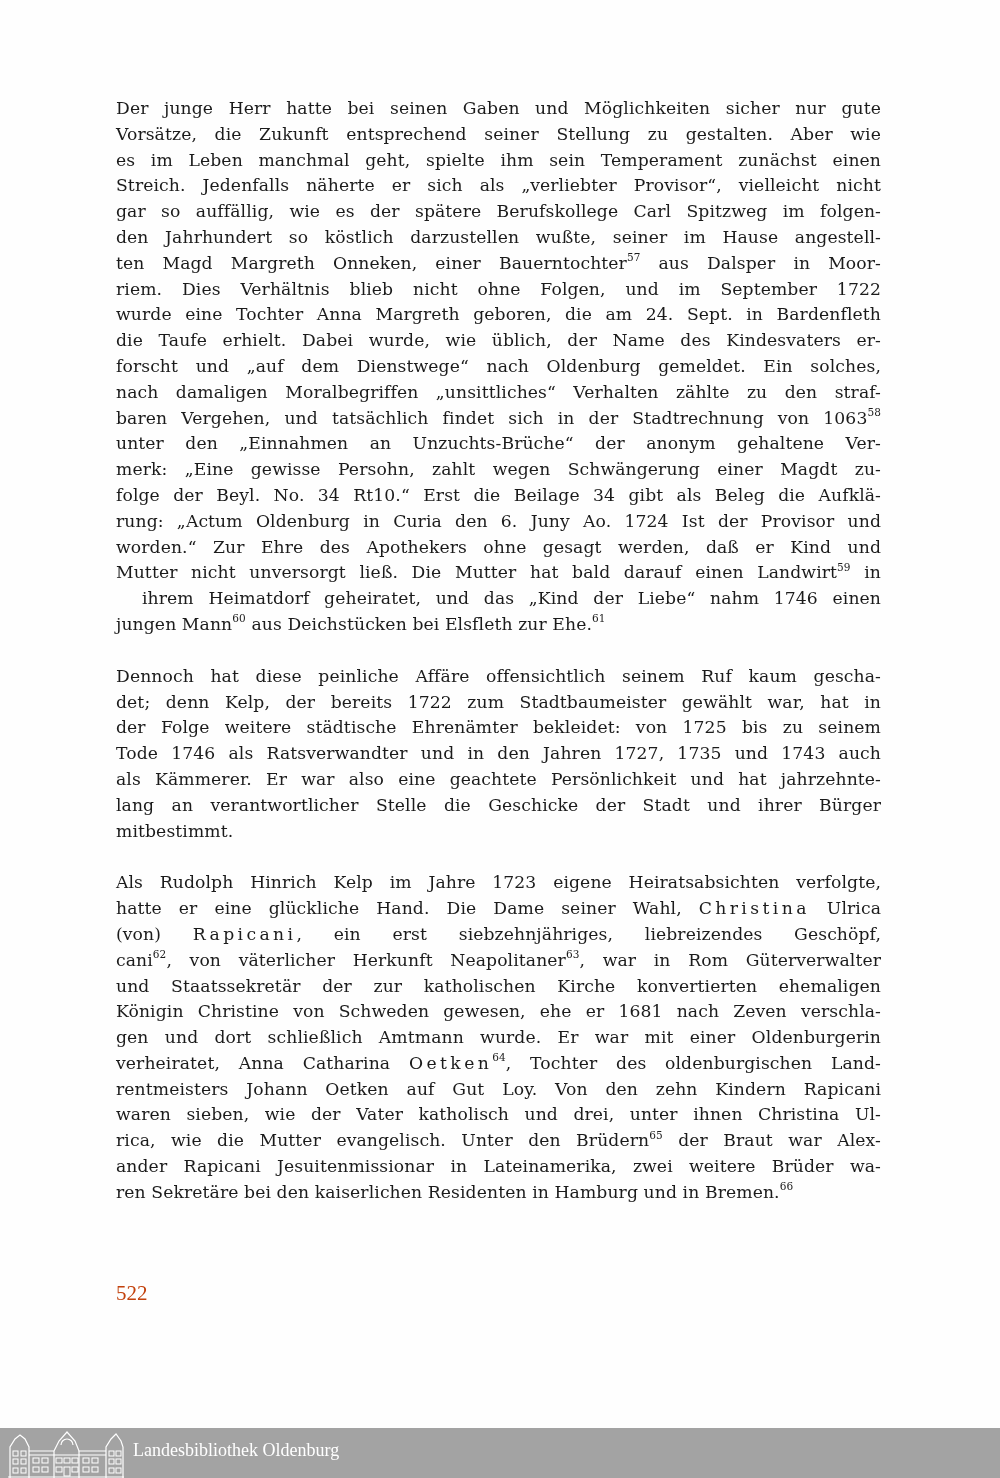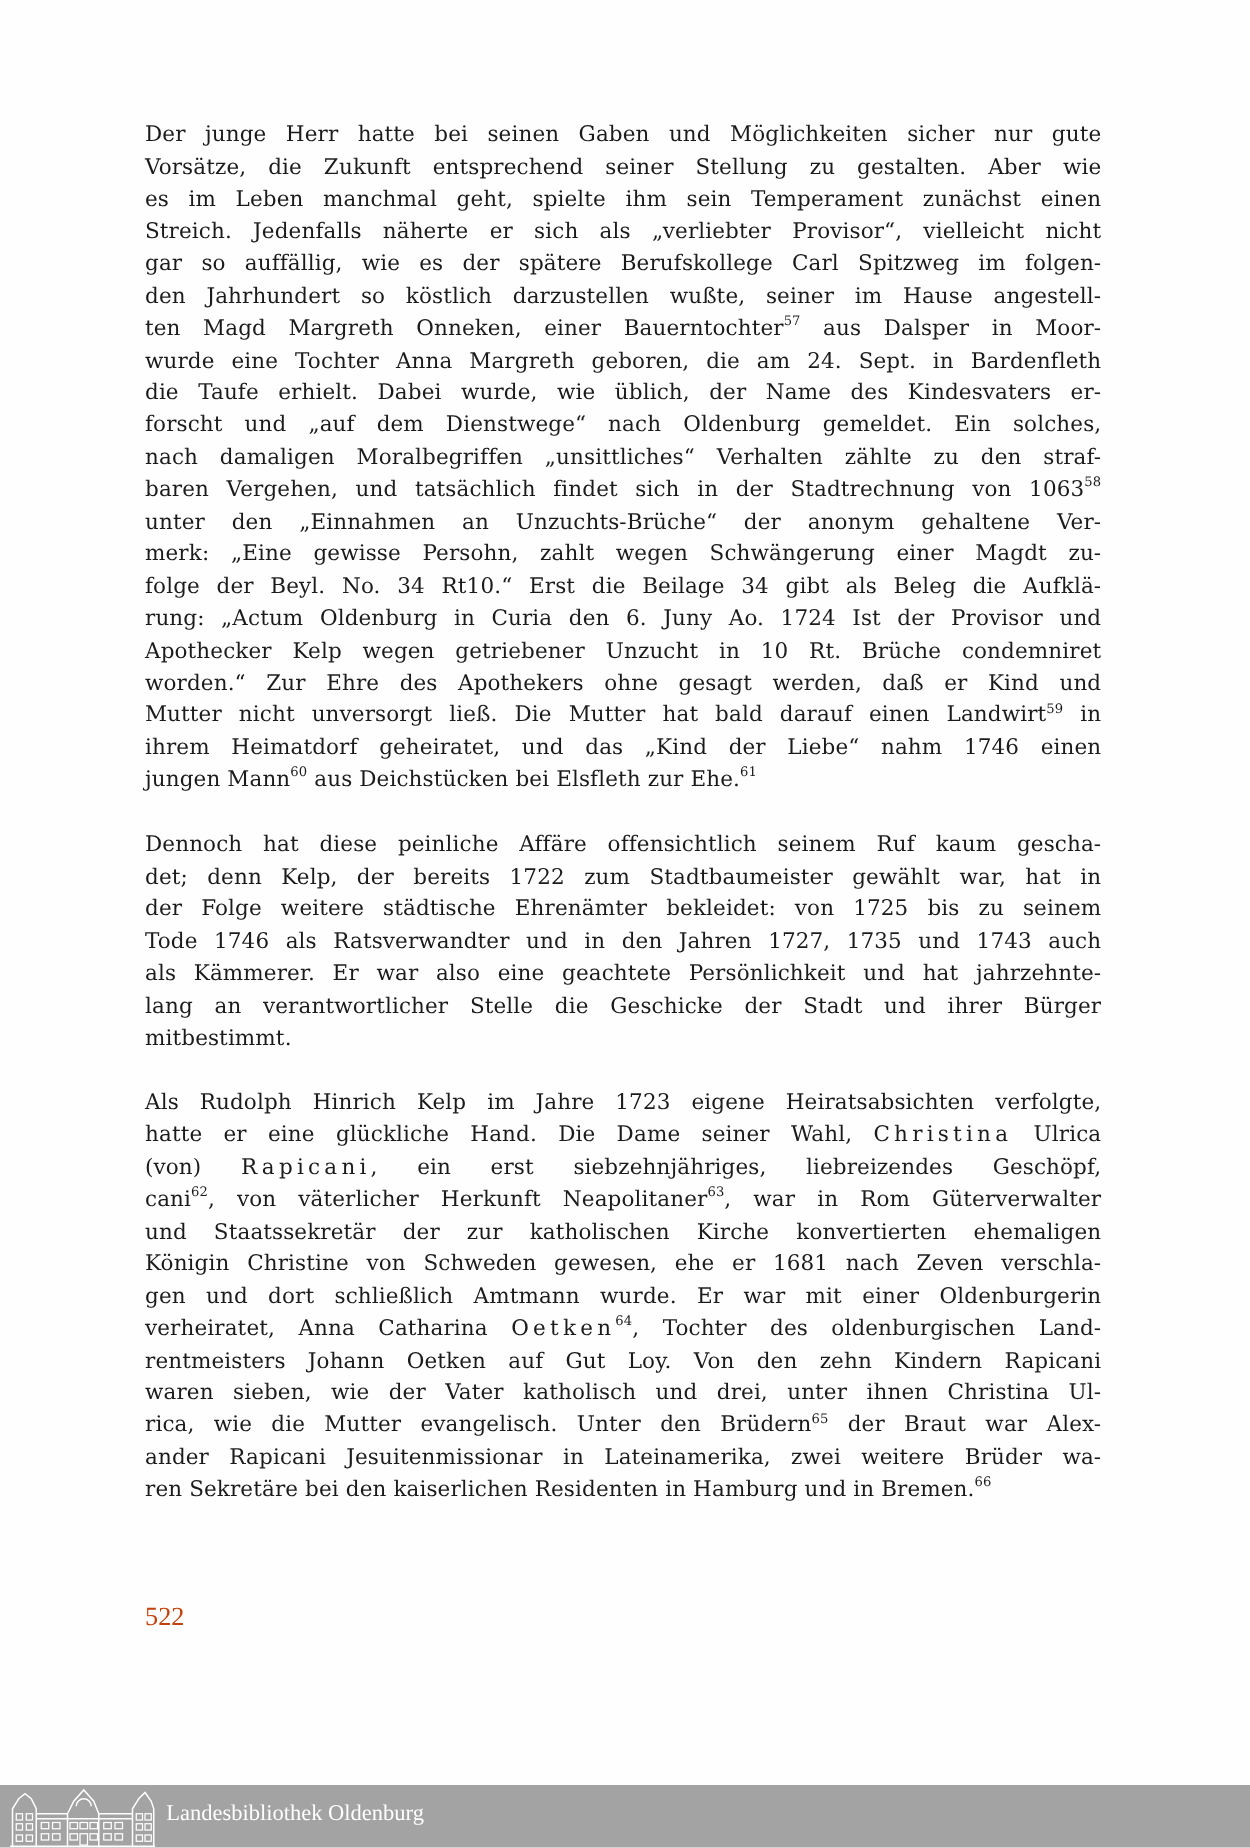--- a/index.html
+++ b/index.html
@@ -38,33 +38,33 @@
 
 <div class="page-text" id="doc-body">
     <div class="para">
       <span class="line" style="white-space: normal;"><span class="seg" style="white-space: normal;">Der junge Herr hatte bei seinen Gaben und Möglichkeiten sicher nur gute</span></span>
       <span class="line" style="white-space: normal;"><span class="seg" style="white-space: normal;">Vorsätze, die Zukunft entsprechend seiner Stellung zu gestalten. Aber wie</span></span>
       <span class="line" style="white-space: normal;"><span class="seg" style="white-space: normal;">es im Leben manchmal geht, spielte ihm sein Temperament zunächst einen</span></span>
       <span class="line" style="white-space: normal;"><span class="seg" style="white-space: normal;">Streich. Jedenfalls näherte er sich als „verliebter Provisor“, vielleicht nicht</span></span>
       <span class="line" style="white-space: normal;"><span class="seg" style="white-space: normal;">gar so auffällig, wie es der spätere Berufskollege Carl Spitzweg im folgen-</span></span>
       <span class="line" style="white-space: normal;"><span class="seg" style="white-space: normal;">den Jahrhundert so köstlich darzustellen wußte, seiner im Hause angestell-</span></span>
       <span class="line" style="white-space: normal;"><span class="seg" style="white-space: normal;">ten Magd Margreth Onneken, einer Bauerntochter</span><sup>57</sup><span class="seg" style="white-space: normal;"> aus Dalsper in Moor-</span></span>
+      <span class="line" style="white-space: normal;"><span class="seg" style="white-space: normal;">riem. Dies Verhältnis blieb nicht ohne Folgen, und im September 1722</span></span>
       <span class="line" style="white-space: normal;"><span class="seg" style="white-space: normal;">wurde eine Tochter Anna Margreth geboren, die am 24. Sept. in Bardenfleth</span></span>
       <span class="line" style="white-space: normal;"><span class="seg" style="white-space: normal;">die Taufe erhielt. Dabei wurde, wie üblich, der Name des Kindesvaters er-</span></span>
       <span class="line" style="white-space: normal;"><span class="seg" style="white-space: normal;">forscht und „auf dem Dienstwege“ nach Oldenburg gemeldet. Ein solches,</span></span>
       <span class="line" style="white-space: normal;"><span class="seg" style="white-space: normal;">nach damaligen Moralbegriffen „unsittliches“ Verhalten zählte zu den straf-</span></span>
       <span class="line" style="white-space: normal;"><span class="seg" style="white-space: normal;">baren Vergehen, und tatsächlich findet sich in der Stadtrechnung von 1063</span><sup>58</sup></span>
       <span class="line" style="white-space: normal;"><span class="seg" style="white-space: normal;">unter den „Einnahmen an Unzuchts-Brüche“ der anonym gehaltene Ver-</span></span>
       <span class="line" style="white-space: normal;"><span class="seg" style="white-space: normal;">merk: „Eine gewisse Persohn, zahlt wegen Schwängerung einer Magdt zu-</span></span>
       <span class="line" style="white-space: normal;"><span class="seg" style="white-space: normal;">folge der Beyl. No. 34 Rt10.“ Erst die Beilage 34 gibt als Beleg die Aufklä-</span></span>
       <span class="line" style="white-space: normal;"><span class="seg" style="white-space: normal;">rung: „Actum Oldenburg in Curia den 6. Juny Ao. 1724 Ist der Provisor und</span></span>
-      <span class="line" style="white-space: normal;"><span class="seg" style="white-space: normal;">Apothecker Kelp wegen getriebener Unzucht in 10 Rt. Brüche condemniret</span></span>
       <span class="line" style="white-space: normal;"><span class="seg" style="white-space: normal;">worden.“ Zur Ehre des Apothekers ohne gesagt werden, daß er Kind und</span></span>
       <span class="line" style="white-space: normal;"><span class="seg" style="white-space: normal;">Mutter nicht unversorgt ließ. Die Mutter hat bald darauf einen Landwirt</span><sup>59</sup><span class="seg" style="white-space: normal;"> in</span></span>
-      <span class="line" style="white-space: normal;"><span class="seg" style="white-space: normal;">ihrem Heimatdorf geheiratet, und das „Kind der Liebe“ nahm 1746 einen</span></span>
+      <span class="line" style="white-space: normal; margin-left: 26px;"><span class="seg" style="white-space: normal;">ihrem Heimatdorf geheiratet, und das „Kind der Liebe“ nahm 1746 einen</span></span>
       <span class="line last" style="white-space: normal;"><span class="seg" style="white-space: normal;">jungen Mann</span><sup>60</sup><span class="seg" style="white-space: normal;"> aus Deichstücken bei Elsfleth zur Ehe.</span><sup>61</sup></span>
     </div>
     <div class="para">
       <span class="line" style="white-space: normal;"><span class="seg" style="white-space: normal;">Dennoch hat diese peinliche Affäre offensichtlich seinem Ruf kaum gescha-</span></span>
       <span class="line" style="white-space: normal;"><span class="seg" style="white-space: normal;">det; denn Kelp, der bereits 1722 zum Stadtbaumeister gewählt war, hat in</span></span>
       <span class="line" style="white-space: normal;"><span class="seg" style="white-space: normal;">der Folge weitere städtische Ehrenämter bekleidet: von 1725 bis zu seinem</span></span>
       <span class="line" style="white-space: normal;"><span class="seg" style="white-space: normal;">Tode 1746 als Ratsverwandter und in den Jahren 1727, 1735 und 1743 auch</span></span>
       <span class="line" style="white-space: normal;"><span class="seg" style="white-space: normal;">als Kämmerer. Er war also eine geachtete Persönlichkeit und hat jahrzehnte-</span></span>
       <span class="line" style="white-space: normal;"><span class="seg" style="white-space: normal;">lang an verantwortlicher Stelle die Geschicke der Stadt und ihrer Bürger</span></span>
       <span class="line last" style="white-space: normal;"><span class="seg" style="white-space: normal;">mitbestimmt.</span></span>

